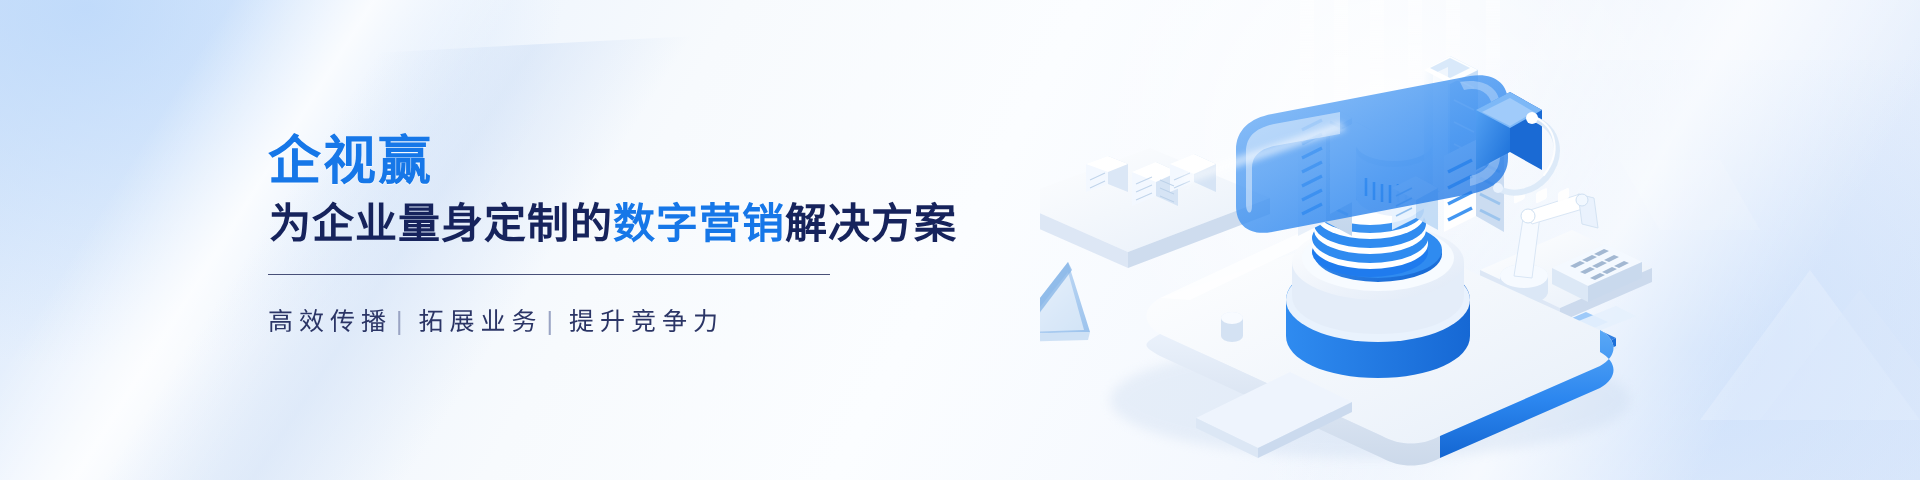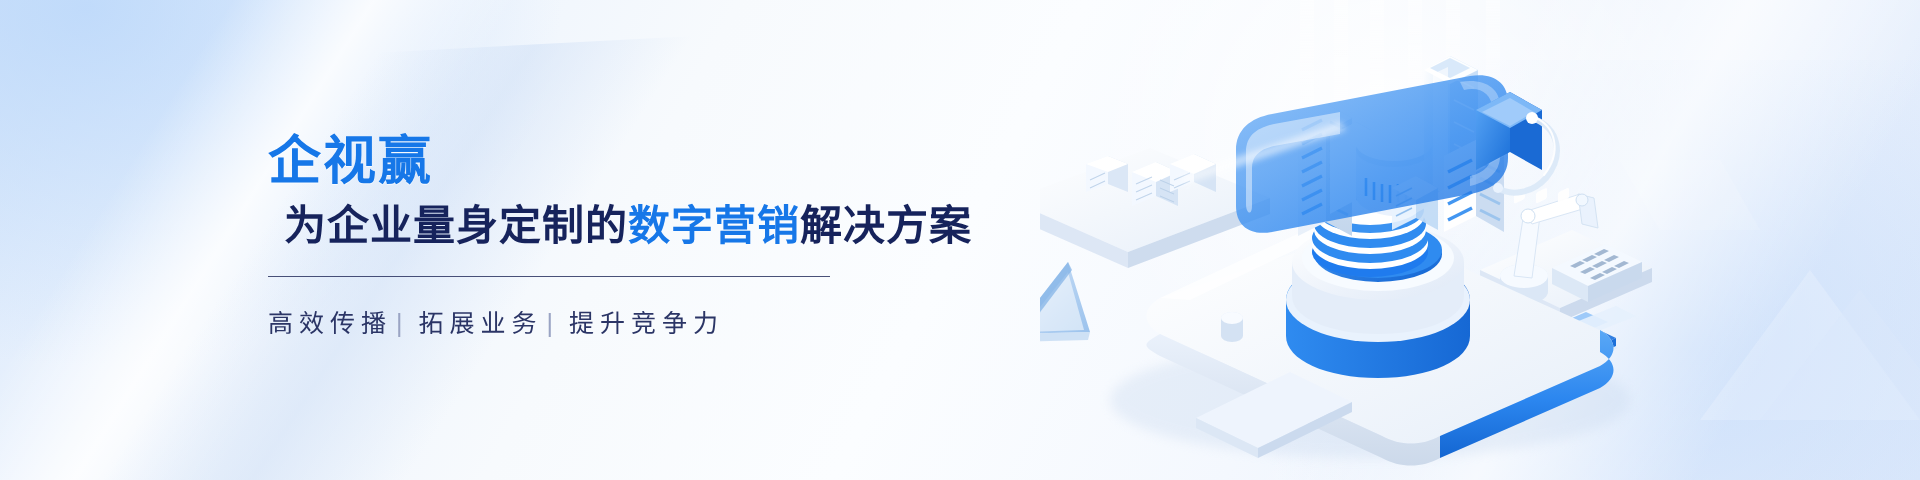--- a/index.html
+++ b/index.html
@@ -43,21 +43,21 @@
   
   .copy{position:absolute;left:268px;top:118px;width:640px;}
   .brand{
     font-family:"Liberation Sans","DejaVu Sans",sans-serif;
     font-weight:bold;font-size:53px;line-height:1;letter-spacing:2px;
     color:#1677e8;margin:16px 0 14px 0;white-space:nowrap;
     text-shadow:0 1px 0 rgba(255,255,255,.7);
   }
   .headline{
     font-weight:bold;font-size:42px;line-height:1.08;letter-spacing:1px;
-    color:#16235c;margin:16px;white-space:nowrap;
+    color:#16235c;margin:1px;white-space:nowrap;
   }
   .headline .hl{color:#1677e8;}
   .rule{width:562px;height:1px;background:#2a3360;opacity:.85;margin:28px 0 0 0;}
   .tagline{
     margin:26px 0 4px 0;font-size:25px;letter-spacing:6px;color:#2b3566;
     white-space:nowrap;font-weight:normal;
   }
   .tagline .sep{color:#9aa4c4;margin:0 10px 0 4px;font-weight:300;}
 
   

